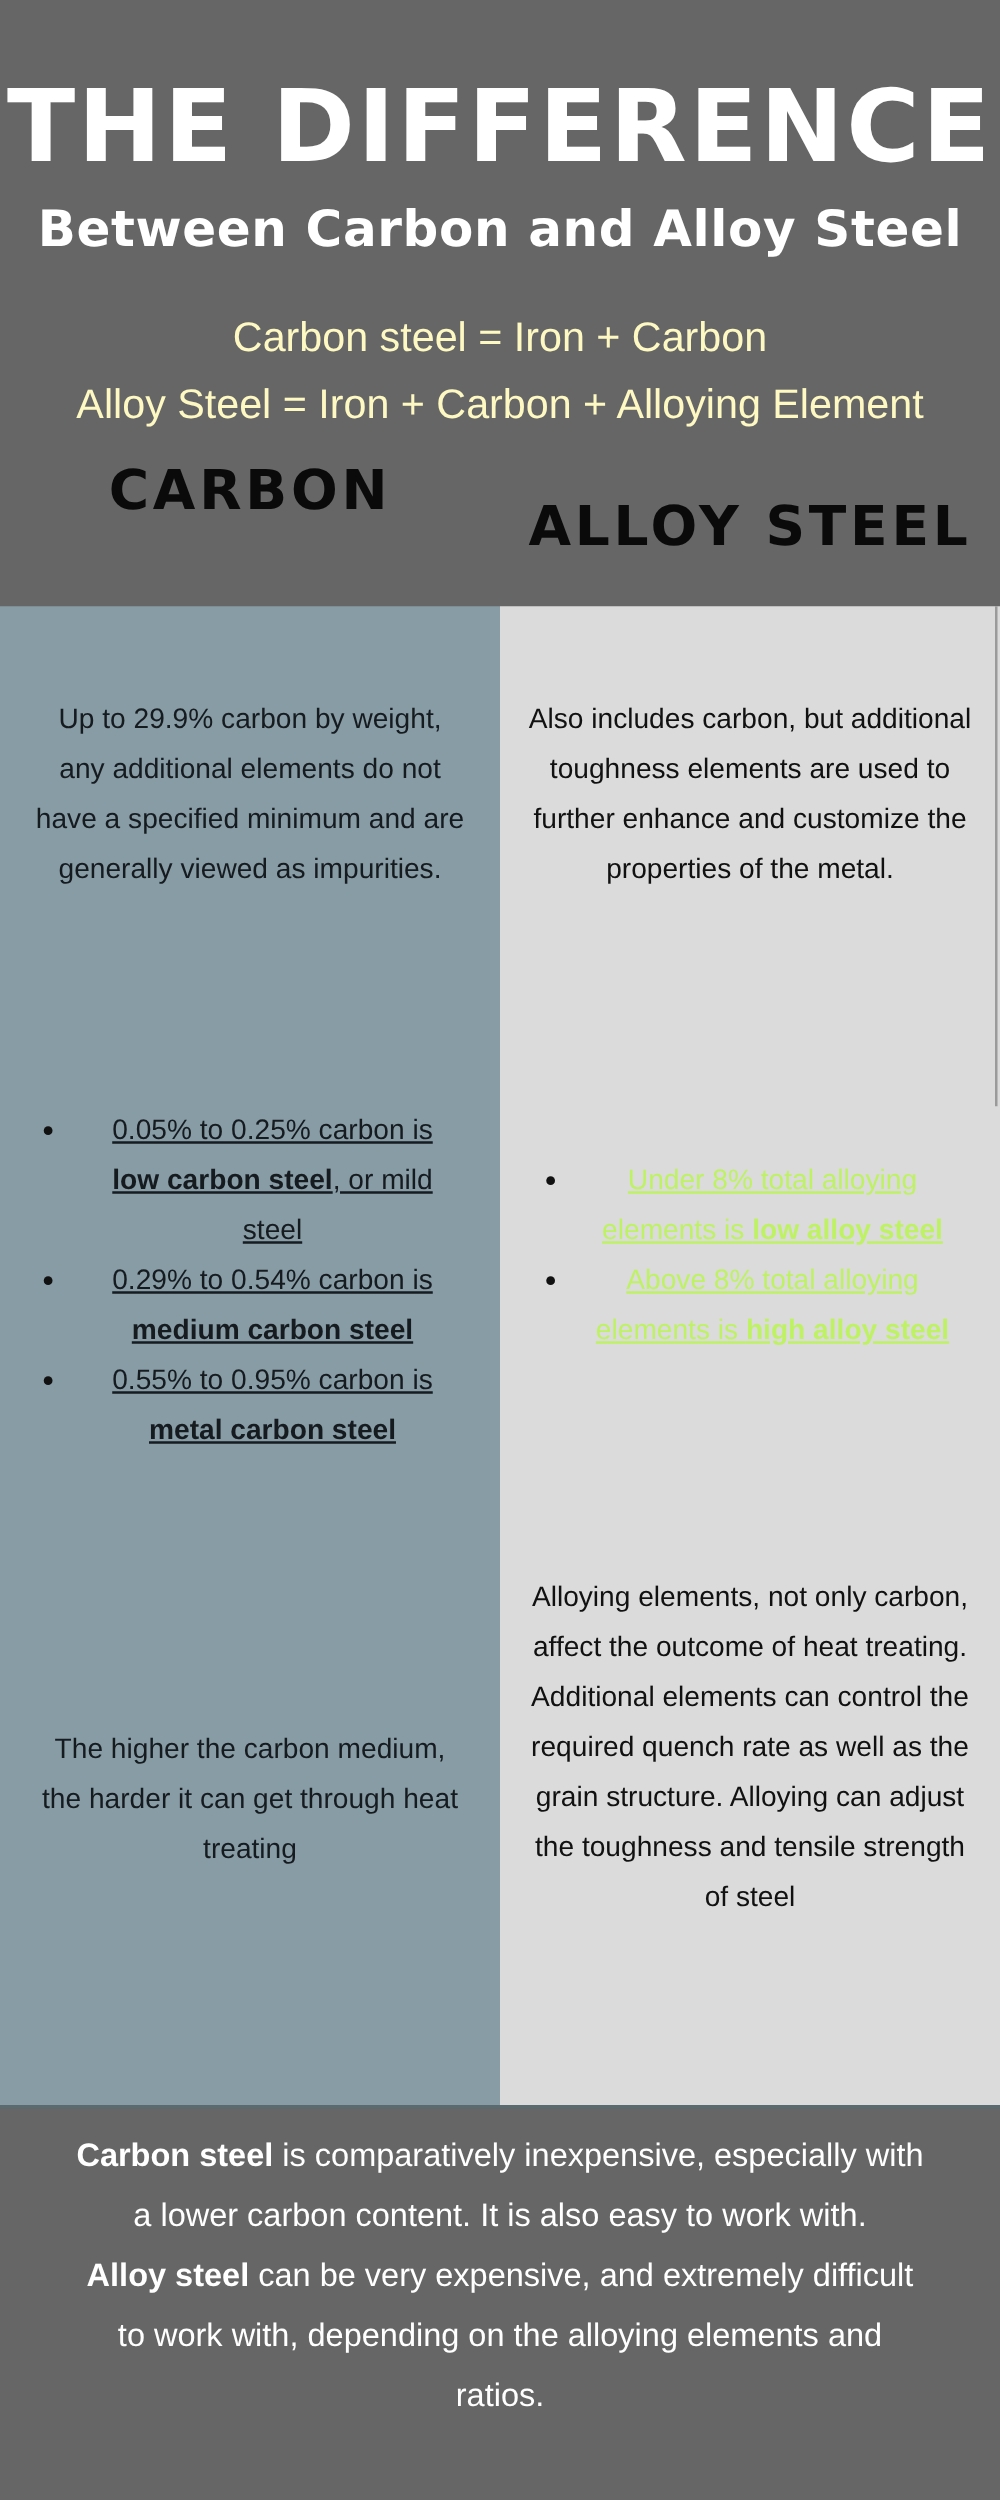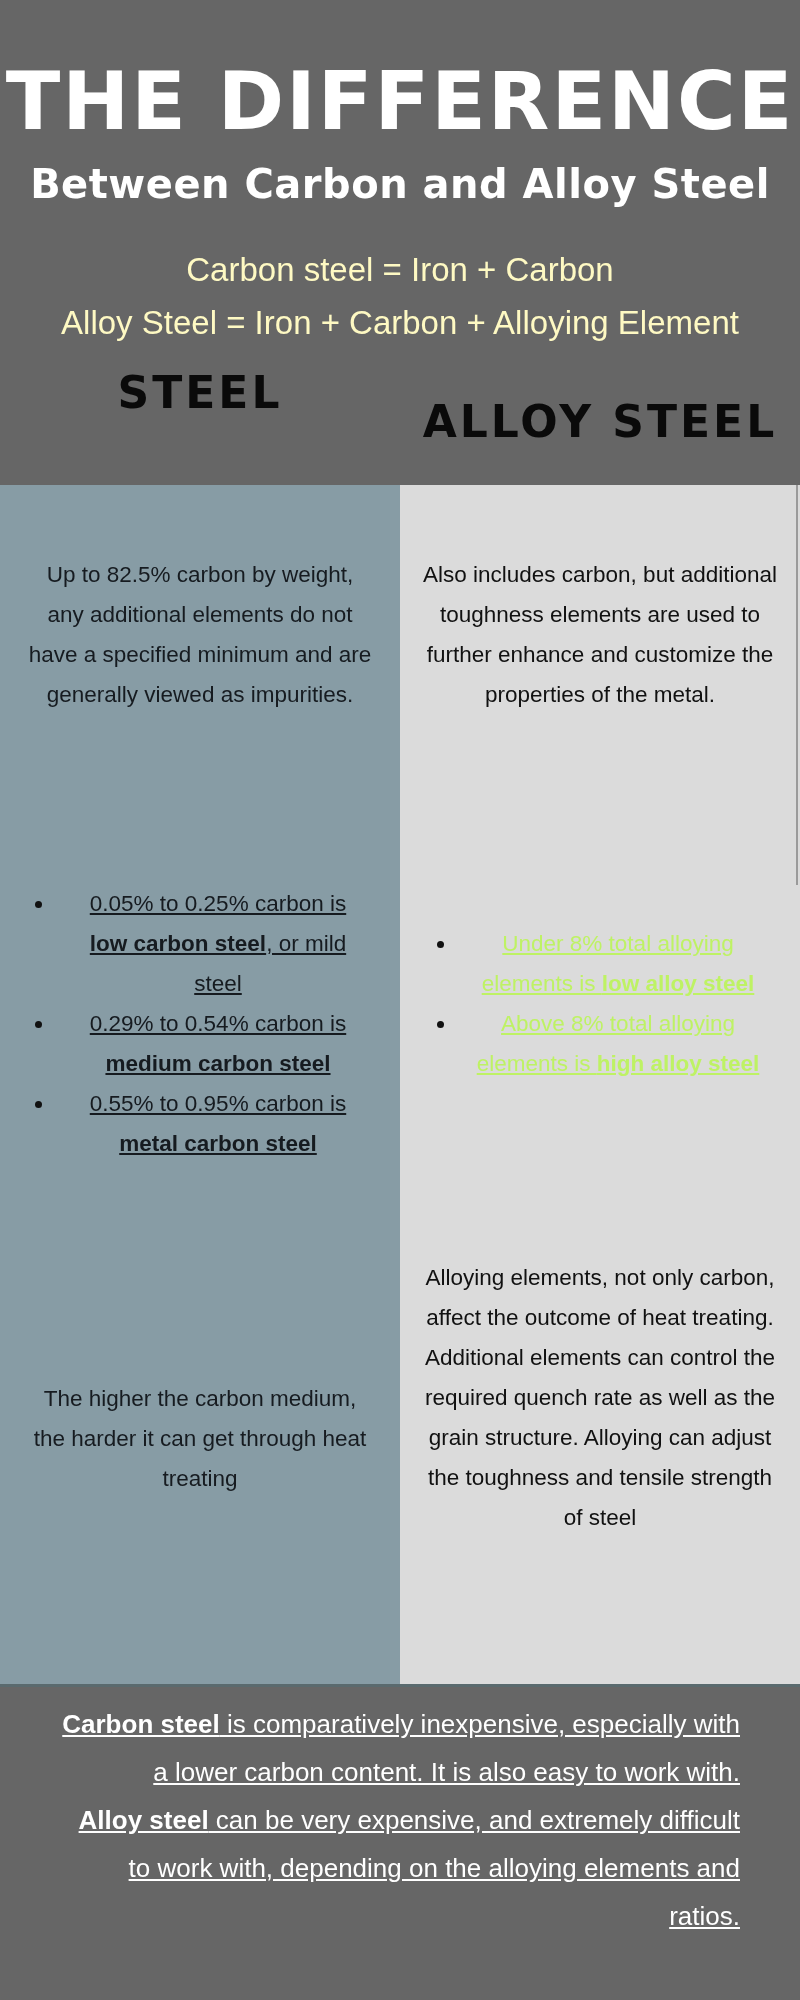--- a/index.html
+++ b/index.html
@@ -31,42 +31,42 @@
   ul.blist { position: absolute; margin: 0; padding: 0; list-style: none; font-size: 22.5px; line-height: 40px; text-decoration: underline; }
   ul.blist li { position: relative; text-align: center; }
   ul.blist li .dot { position: absolute; top: 17px; width: 7px; height: 7px; border-radius: 50%; background: #111; }
   .bl { left: 70px; width: 296px; top: 884px; color: #161b20; }
   .bl li .dot { left: -35px; }
   .br { left: 460px; width: 316px; top: 924px; color: #bef264; }
   .br li .dot { left: -23px; }
   b { font-weight: bold; }
 
   .footer { position: absolute; left: 0; top: 1684px; width: 800px; height: 316px; background: #666666; border-top: 3px solid #5a6a6e; box-sizing: border-box; }
-  .foot-text { position: absolute; left: 60px; width: 680px; top: 1700px; text-align: right; color: #ffffff; font-size: 26px; line-height: 48px; text-decoration: underline; }
+  .foot-text { position: absolute; left: 60px; width: 680px; top: 1700px; text-align: center; color: #ffffff; font-size: 26px; line-height: 48px; }
   .foot-text p { margin: 0; }
 </style>
 </head>
 <body>
 
 <div class="header"></div>
 <div class="abs title">THE DIFFERENCE</div>
 <div class="abs subtitle">Between Carbon and Alloy Steel</div>
 <div class="abs formula f1">Carbon steel = Iron + Carbon</div>
 <div class="abs formula f2">Alloy Steel = Iron + Carbon + Alloying Element</div>
 
 <div class="colhead carbon">
-  <div>STEEL</div>
+  <div>CARBON</div>
 </div>
 <div class="colhead alloy">ALLOY STEEL</div>
 
 <div class="col left"></div>
 <div class="col right"></div>
 <div class="rightedge"></div>
 
-<div class="txt l s1l">Up to 82.5% carbon by weight, any additional elements do not have a specified minimum and are generally viewed as impurities.</div>
+<div class="txt l s1l">Up to 29.9% carbon by weight, any additional elements do not have a specified minimum and are generally viewed as impurities.</div>
 <div class="txt r s1r">Also includes carbon, but additional toughness elements are used to further enhance and customize the properties of the metal.</div>
 
 <ul class="blist bl">
   <li>
     <span class="dot"></span>
     <span>0.05% to 0.25% carbon is </span><b>low carbon steel</b><span>, or mild steel</span>
   </li>
   <li>
     <span class="dot"></span>
     <span>0.29% to 0.54% carbon is </span><b>medium carbon steel</b>

